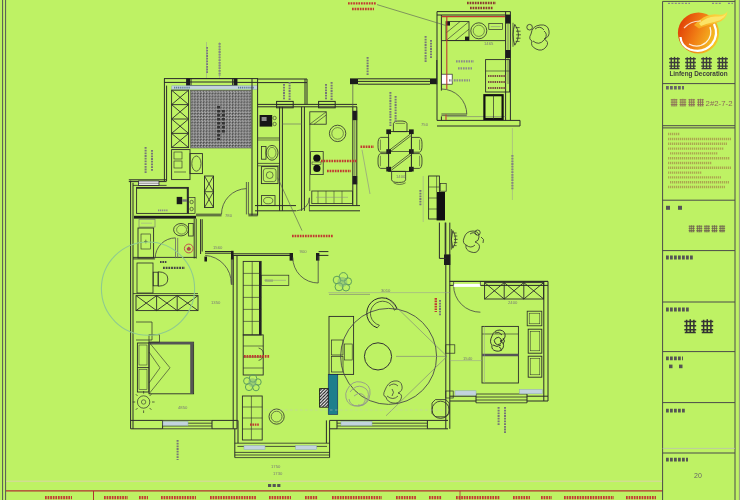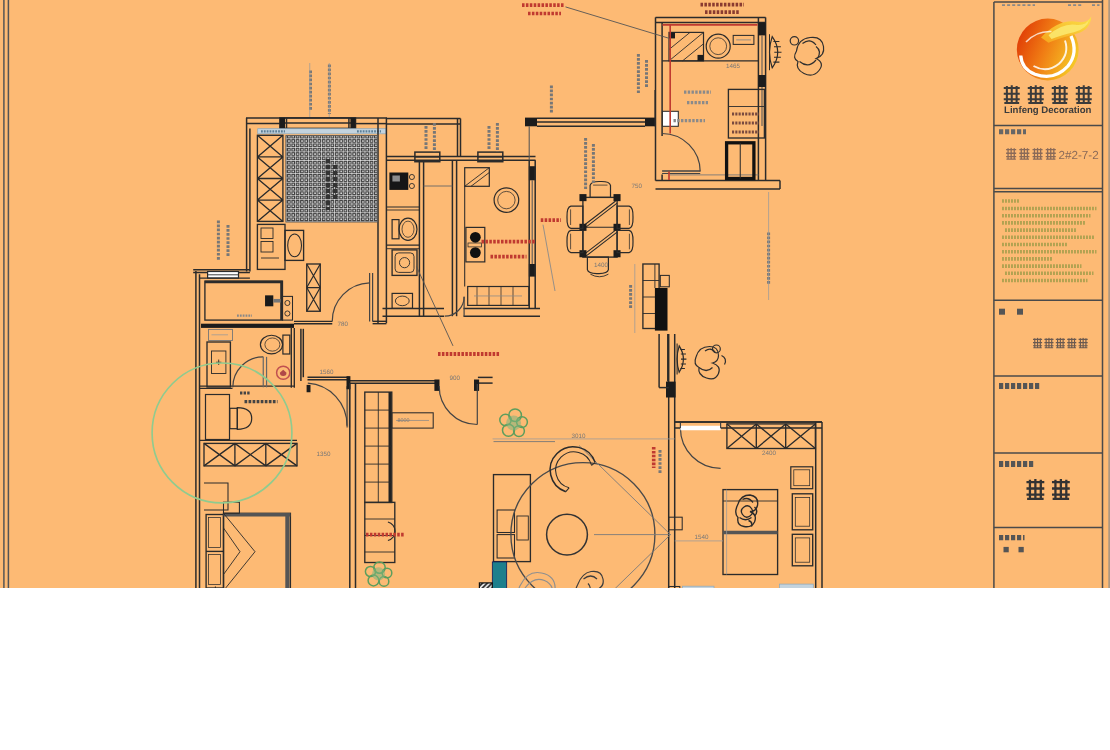--- a/index.html
+++ b/index.html
@@ -1,17 +1,17 @@
 <!DOCTYPE html>
 <html><head>
 <meta charset="utf-8">
 <style>
 html,body{margin:0;padding:0;background:#ffffff;}
 *{font-family:"Liberation Sans",sans-serif;}
-#page{position:relative;width:740px;height:392px;overflow:hidden;background:#fdba74;}
+#page{position:relative;width:740px;height:500px;overflow:hidden;background:#bef264;}
 </style>
 </head>
 <body>
 <div id="page">
 <svg width="740" height="500" viewBox="0 0 740 500" xmlns="http://www.w3.org/2000/svg">
 <defs>
 <pattern id="hatchgrid" width="2.9" height="2.9" patternUnits="userSpaceOnUse">
 <rect width="2.9" height="2.9" fill="#efefef"></rect>
 <rect x="0.35" y="0.35" width="1.75" height="1.75" fill="none" stroke="#3f3f3f" stroke-width="0.78"></rect>
 </pattern>

